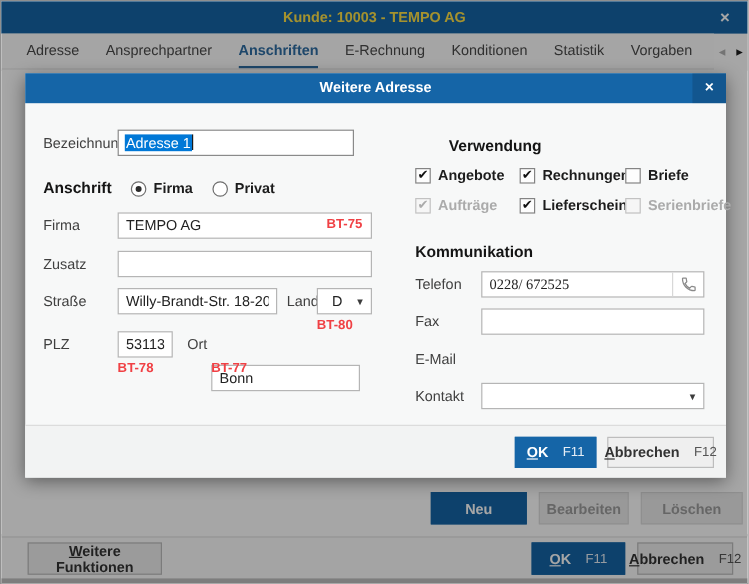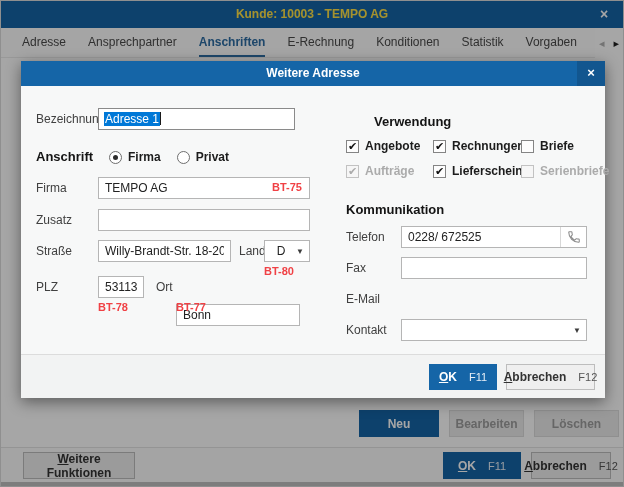--- a/index.html
+++ b/index.html
@@ -179,21 +179,21 @@
   .select .arrow { font-size: 8px; color: #3c3c3c; padding-left: 4px; }
 
   
   .iconfield {
     position: absolute; height: 22px;
     border: 1px solid #b5b5b5; background: #fff;
     display: flex; align-items: stretch;
   }
   .iconfield > input {
     flex: 1; min-width: 0; border: none; outline: none;
-    font-family: Liberation Sans, sans-serif; font-size: 12px; color: #222; padding: 0 6px;
+    font-family: Liberation Serif, serif; font-size: 12px; color: #222; padding: 0 6px;
     background: transparent;
   }
   .iconfield .icon-btn {
     width: 26px; border-left: 1px solid #d8d8d8;
     display: flex; align-items: center; justify-content: center;
     color: #8a8a8a; font-size: 13px; cursor: pointer;
   }
 </style>
 </head>
 <body>

